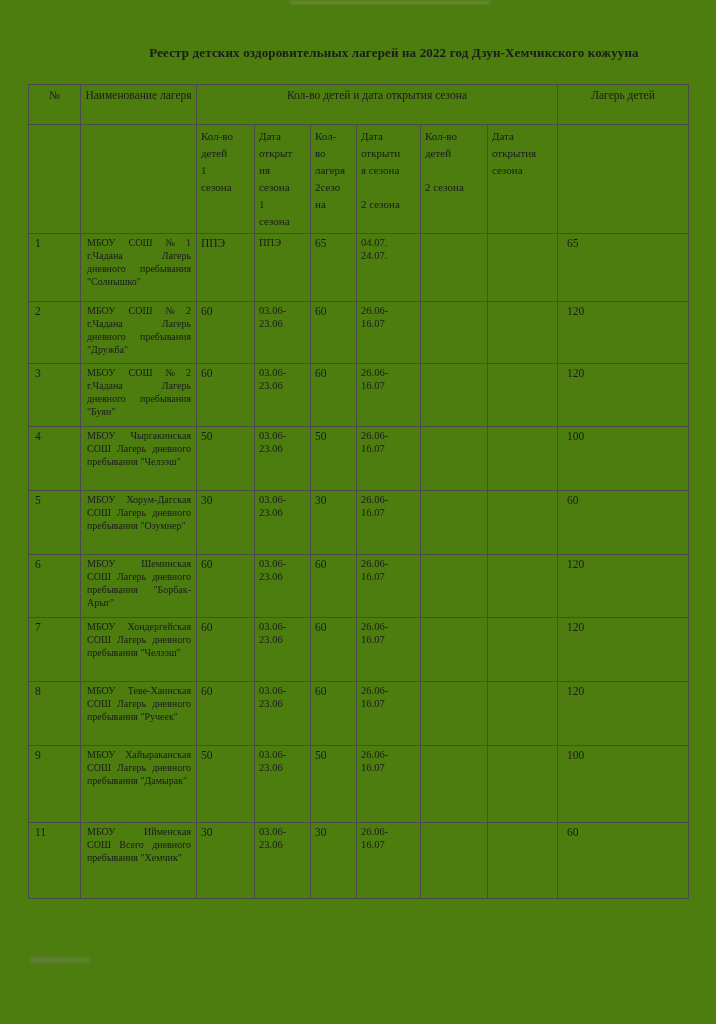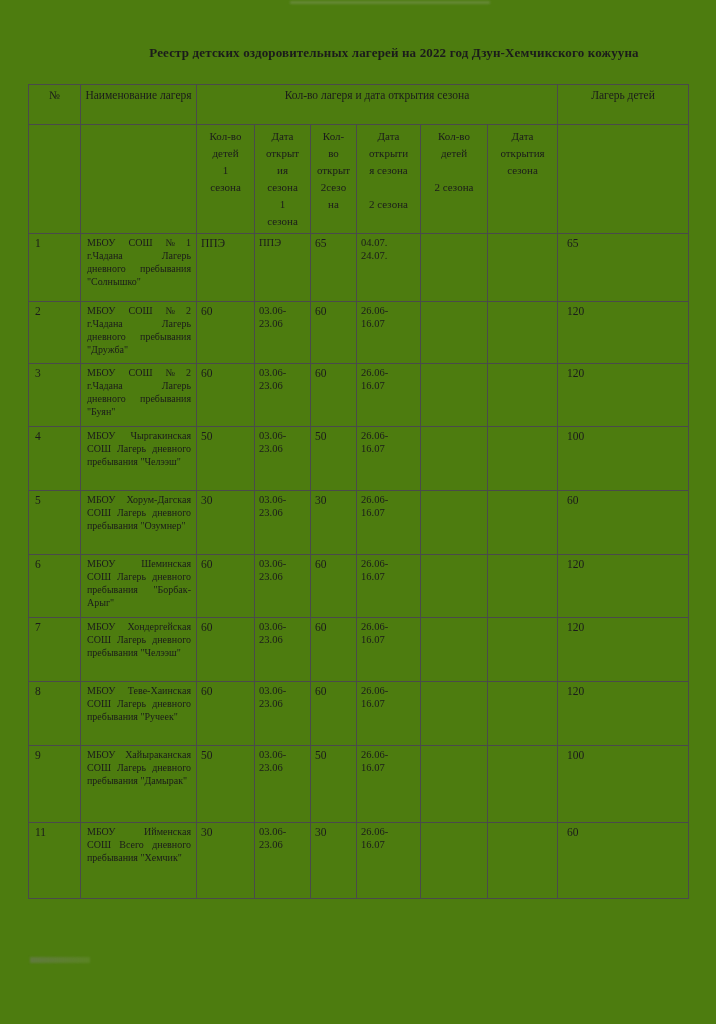--- a/index.html
+++ b/index.html
@@ -19,21 +19,21 @@
   }
   .registry th, .registry td {
     border:1.5px solid #4a4a4a;
     vertical-align:top; font-weight:normal;
     padding:2px 4px; overflow:hidden;
   }
   .registry thead tr.hdr-top th {
     height:33px; font-size:11.5px; text-align:center; padding-top:4px;
   }
   .registry thead tr.hdr-sub th {
-    height:101px; font-size:11px; text-align:center;
+    height:101px; font-size:11px; text-align:left;
     line-height:1.55; white-space:pre-line; padding:3px 4px;
   }
   .registry tbody td { font-size:11.5px; line-height:1.25; }
   .registry td.name-cell {
     text-align:justify; font-size:10px; line-height:1.3;
     padding:2px 5px 2px 6px;
   }
   .registry td.date-cell { font-size:10.5px; white-space:pre-line; }
   .registry td.no-cell { padding-left:6px; }
   .registry td.total-cell { padding-left:9px; }
@@ -78,39 +78,39 @@
         <col style="width:46px">
         <col style="width:64px">
       <col style="width:67px">
         <col style="width:70px">
         <col style="width:131px">
     </colgroup>
     <thead>
       <tr class="hdr-top">
         <th>№</th>
         <th>Наименование лагеря</th>
-        <th colspan="6">Кол-во лагеря и дата открытия сезона</th>
+        <th colspan="6">Кол-во детей и дата открытия сезона</th>
         <th>Лагерь детей</th>
       </tr>
       <tr class="hdr-sub">
         <th></th>
         <th></th>
         <th>Кол-во
 детей
 1
 сезона</th>
         <th>Дата
 открыт
 ия
 сезона
 1
 сезона</th>
         <th>Кол-
 во
-открыт
+лагеря
 2сезо
 на</th>
         <th>Дата
 открыти
 я сезона
 
 2 сезона</th>
         <th>Кол-во
 детей
 

